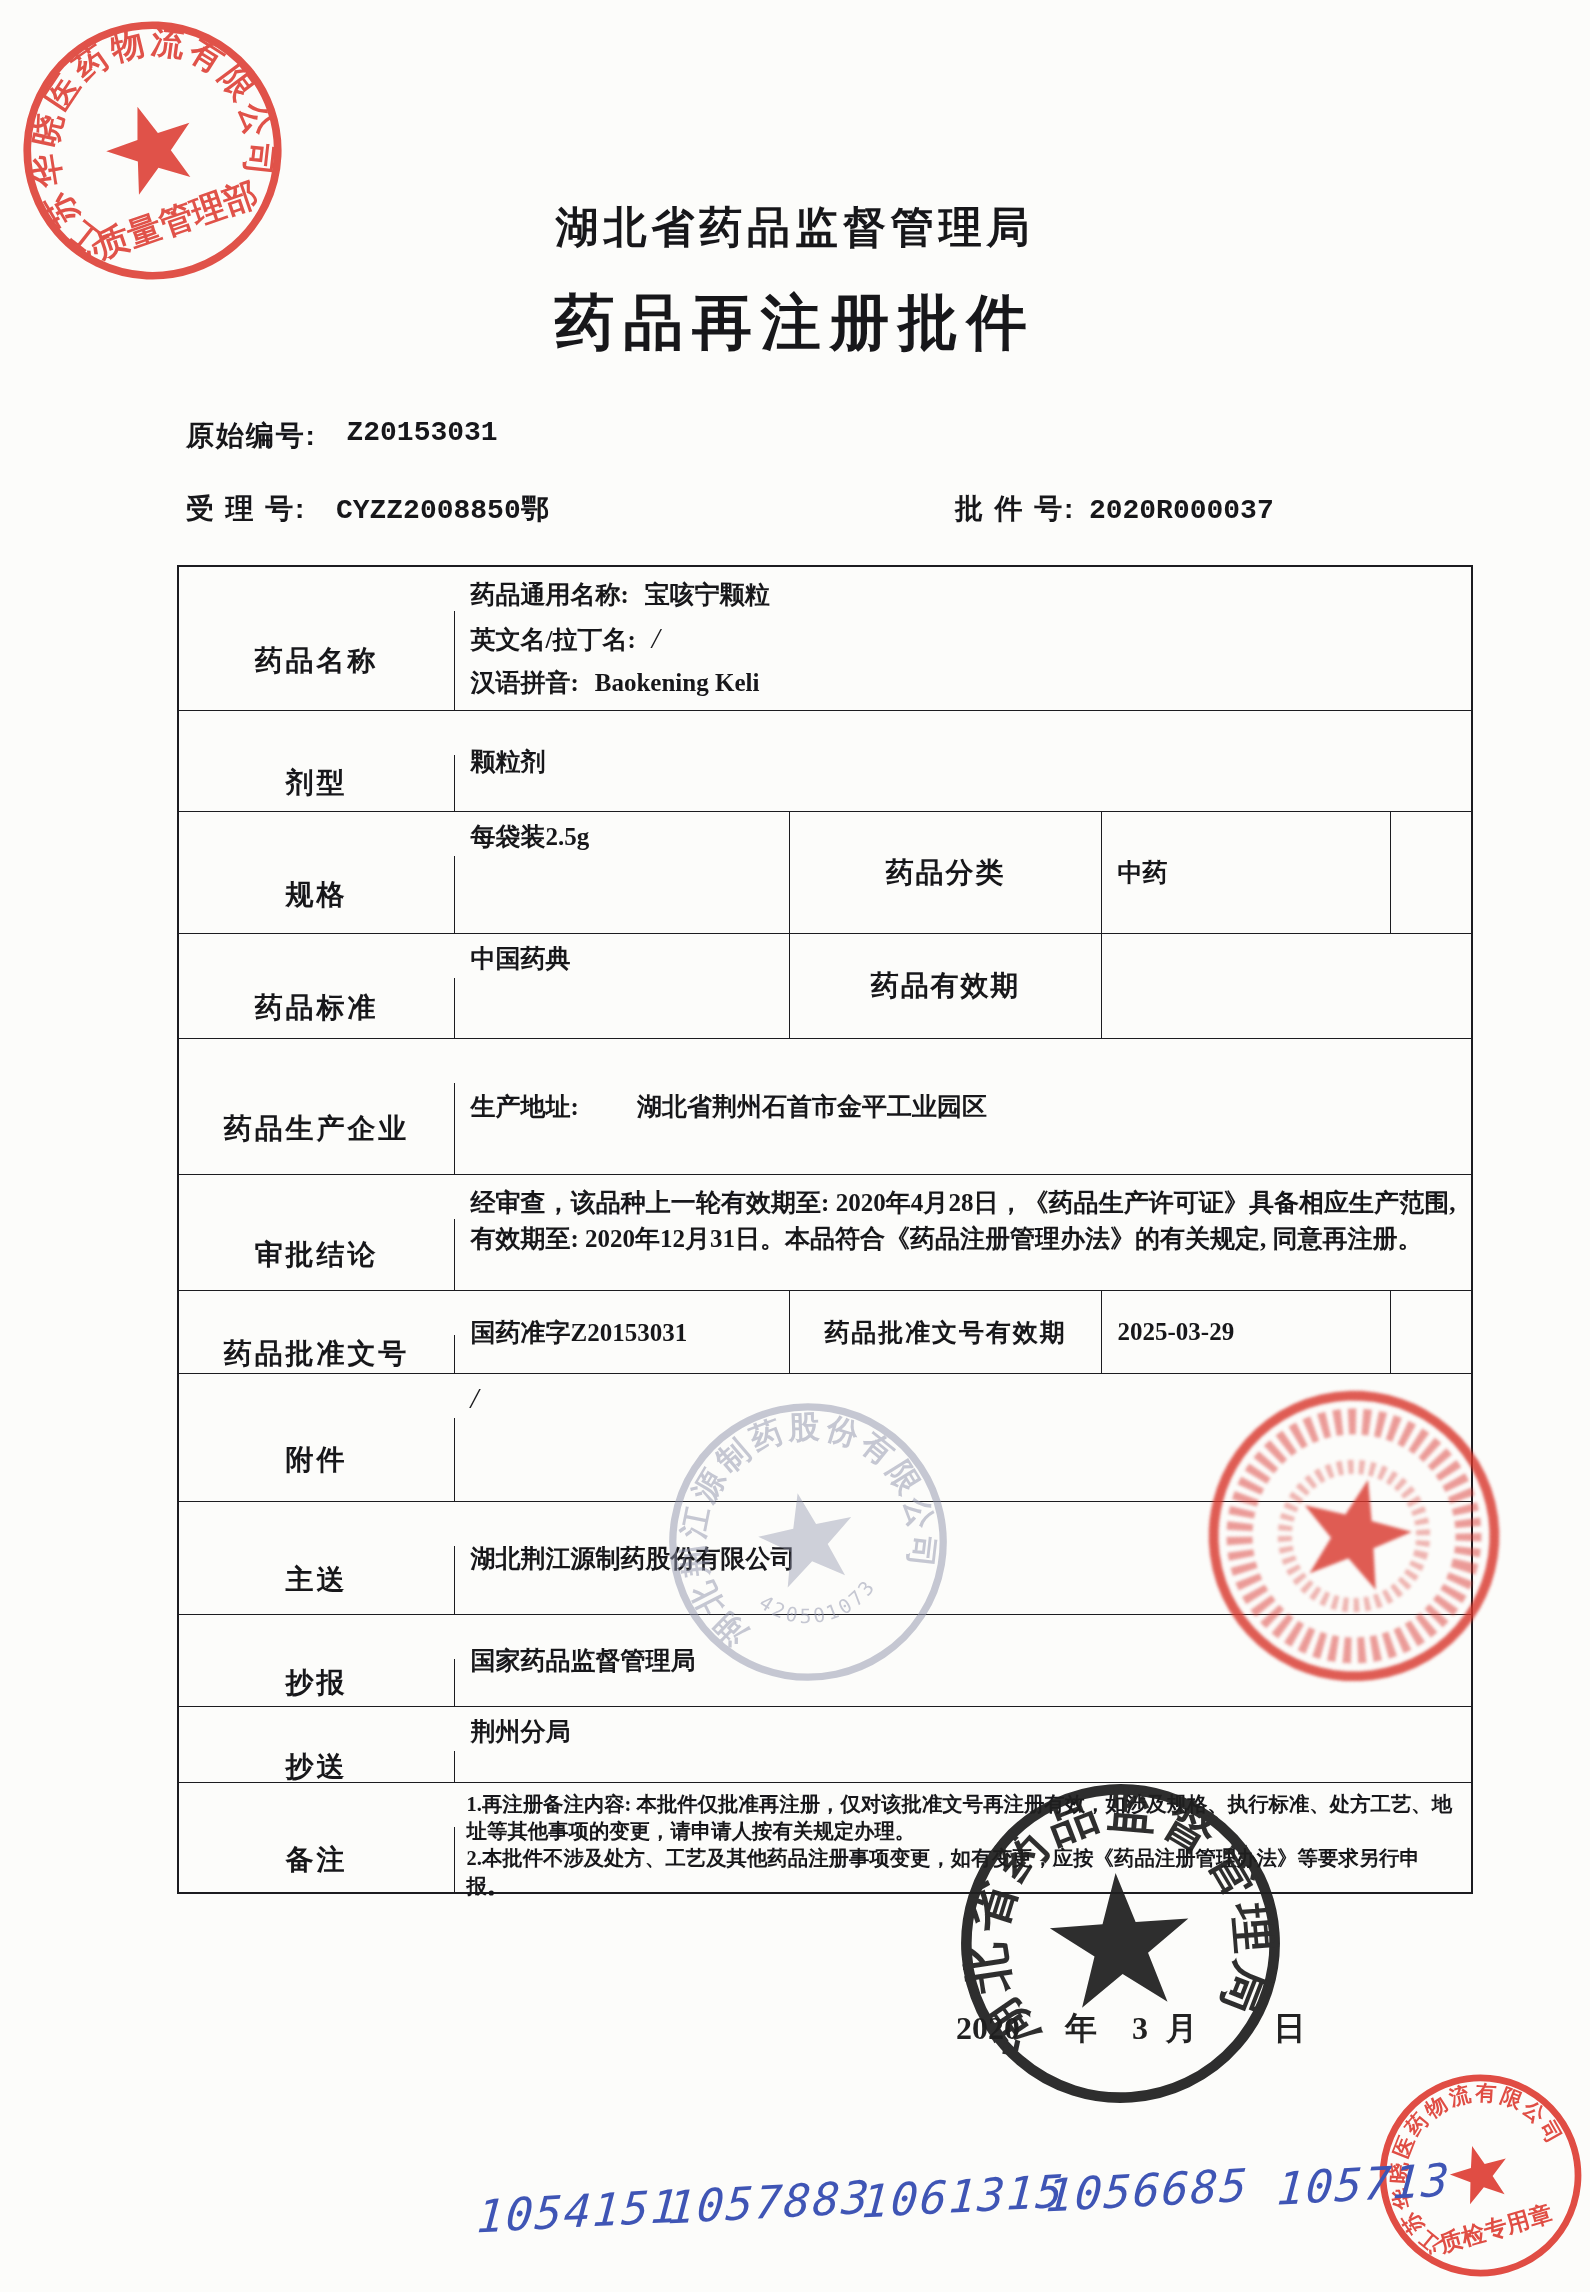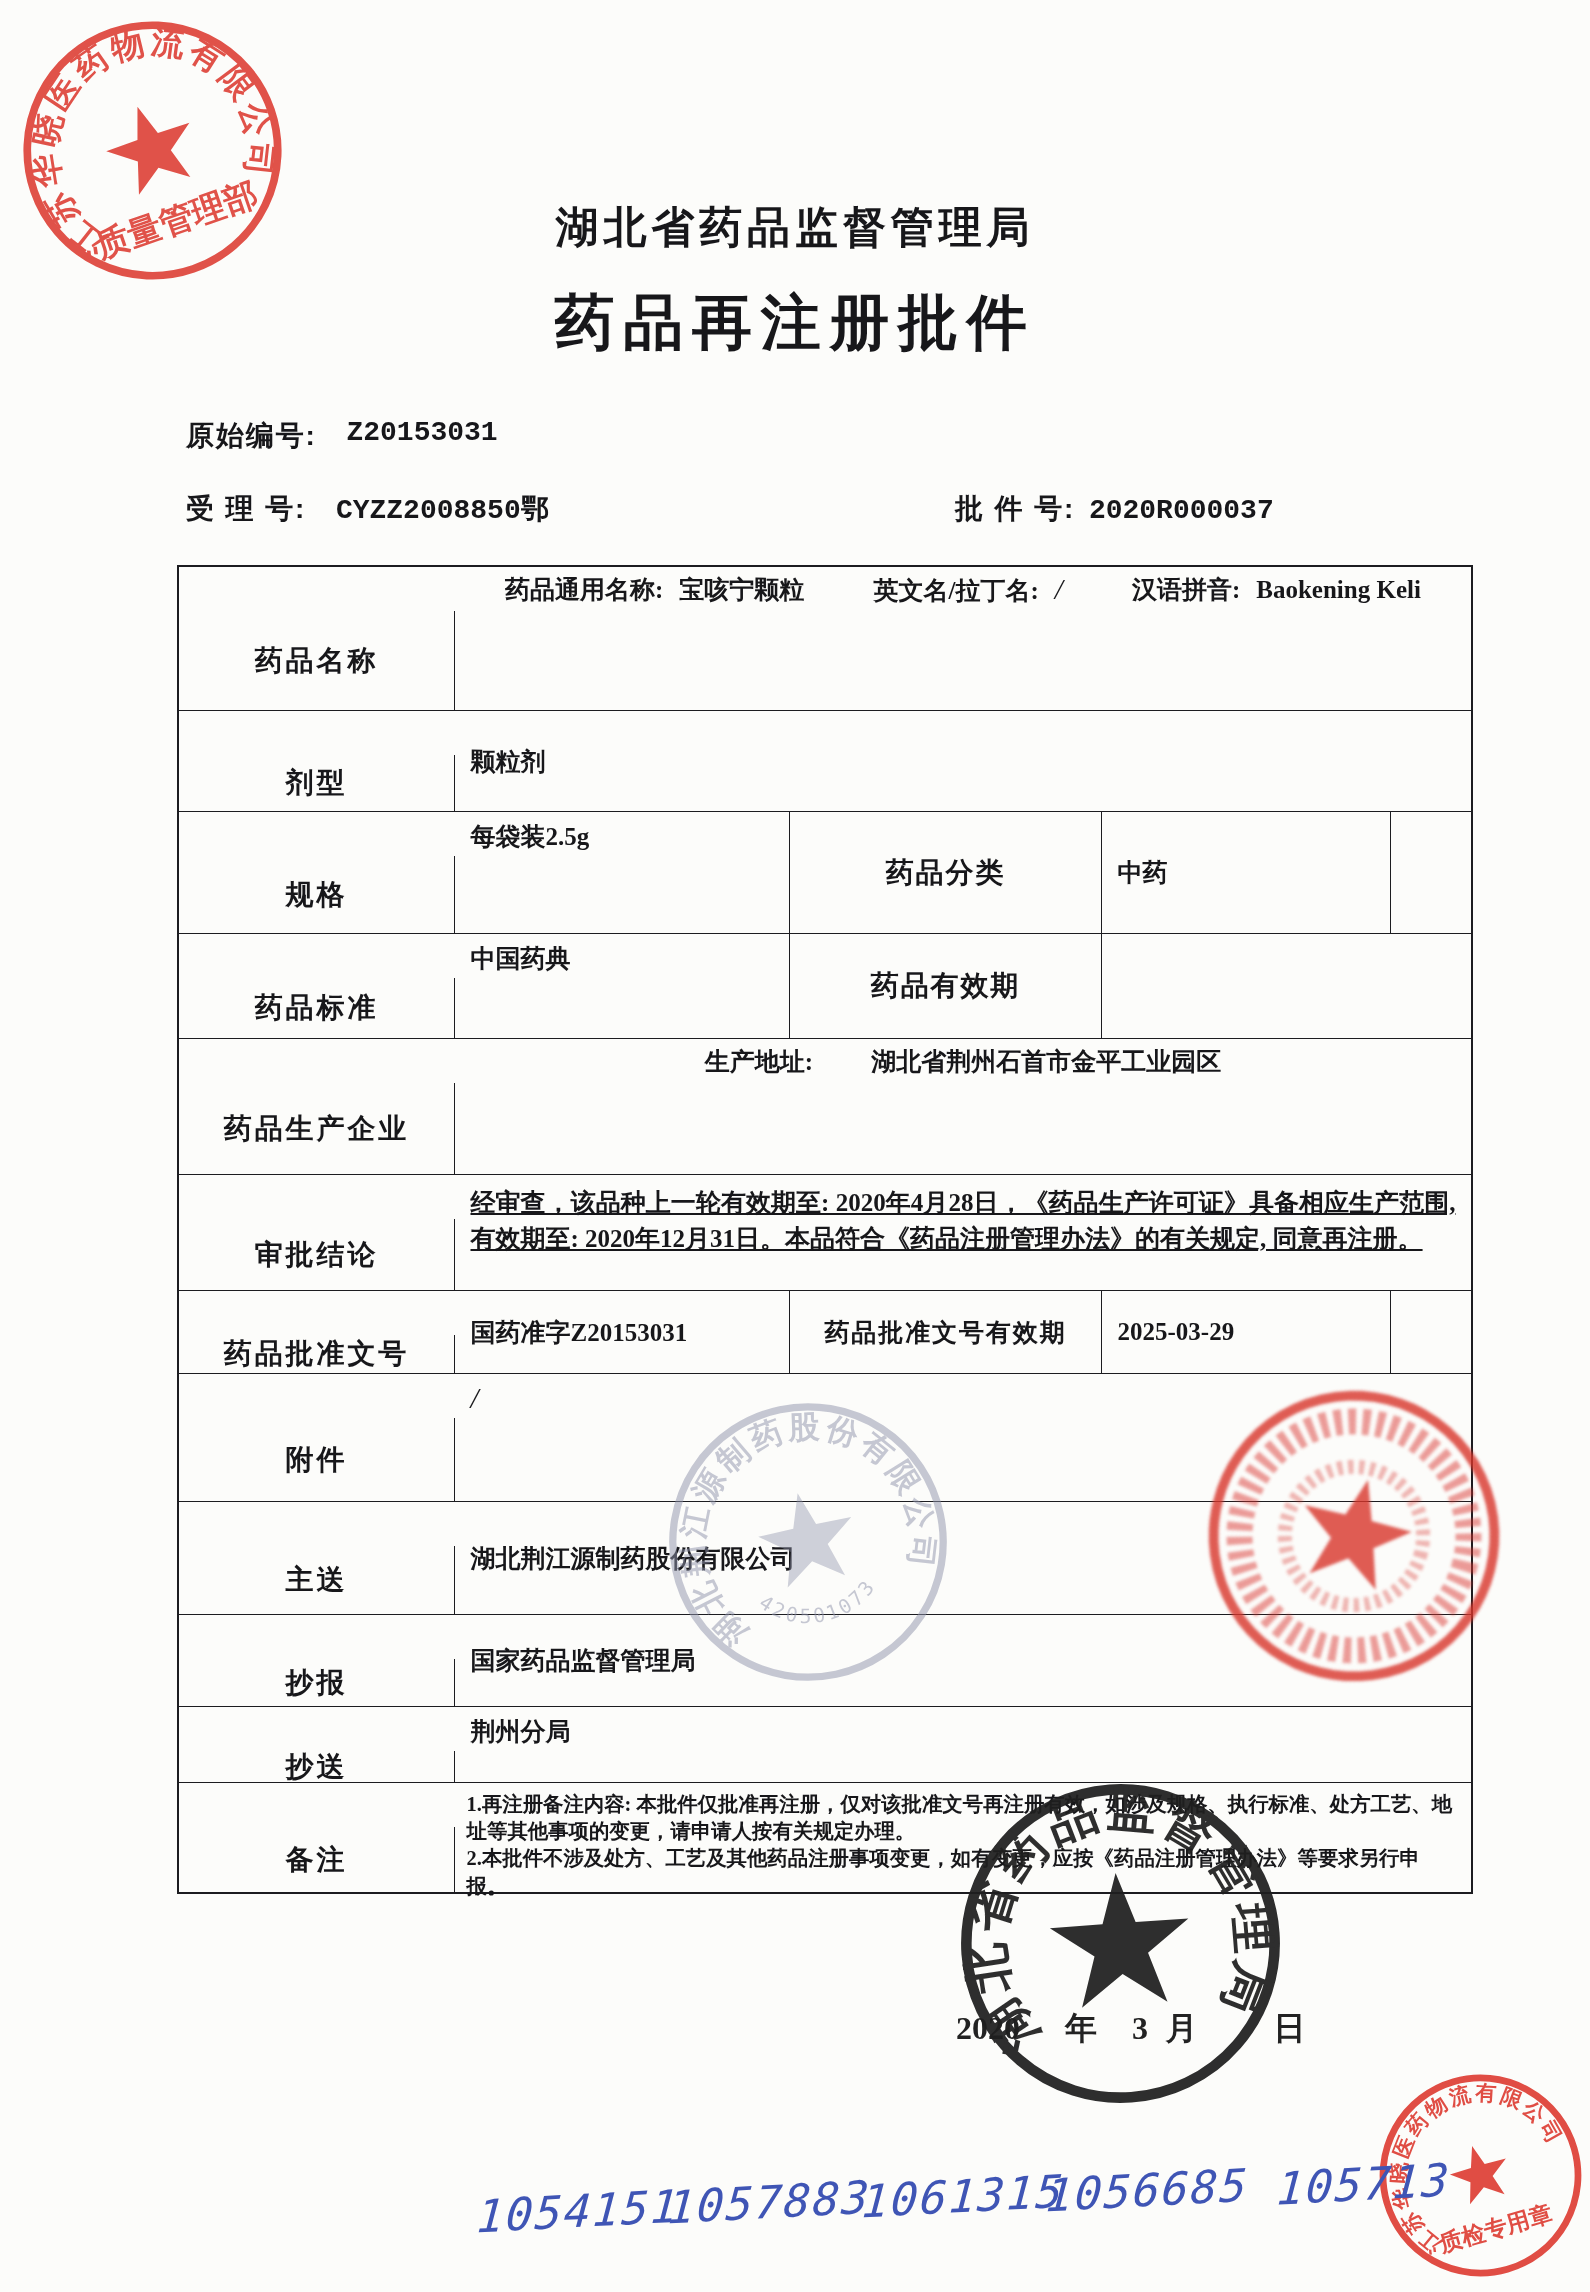--- a/index.html
+++ b/index.html
@@ -32,27 +32,27 @@
   .w2 { width:335px; flex-shrink:0; }
   .w3 { width:312px; flex-shrink:0; display:flex; align-items:center; justify-content:center;
     font-family:"Liberation Sans", sans-serif; font-weight:700; font-size:28px; letter-spacing:1.9px; }
   .w4 { width:289px; flex-shrink:0; display:flex; align-items:center; }
   .w5 { flex:1; }
   .h1{height:144px} .h2{height:101px} .h3{height:122px} .h4{height:105px}
   .h5{height:136px} .h6{height:116px} .h7{height:83px} .h8{height:128px}
   .h9{height:113px} .h10{height:92px} .h11{height:76px} .h12{height:109px}
   .v-center { display:flex; align-items:center; }
   .v-top { padding-top:7.8px; }
-  .stack { display:flex; flex-direction:row; justify-content:space-around; padding-top:5.8px; padding-bottom:5.8px; }
+  .stack { display:flex; flex-direction:column; justify-content:space-around; padding-top:5.8px; padding-bottom:5.8px; }
   .line { white-space:nowrap; }
   .lbl-part { font-weight:700; }
   .val-part { margin-left:9.7px; font-weight:700; }
   .pen { font-style:italic; font-size:29px; font-weight:400; }
   .addr-val { margin-left:52px; }
-  .para { line-height:1.45; font-weight:600; text-align:justify;text-decoration:underline; }
+  .para { line-height:1.45; font-weight:600; text-align:justify; }
   .remarks { font-size:20.4px; line-height:1.34; font-weight:600; padding:7.8px 11.6px; }
   .remarks p { margin:0; }
   .bold-val { font-weight:700; }
 
   
   .date-line { position:absolute; left:956px; top:2007px; font-size:32px; font-weight:600; color:#222; }
   .date-line span { display:inline-block; }
   .d-year { margin-right:45px; }
   .d-yc { margin-right:35px; }
   .d-month { margin-right:17.5px; }

